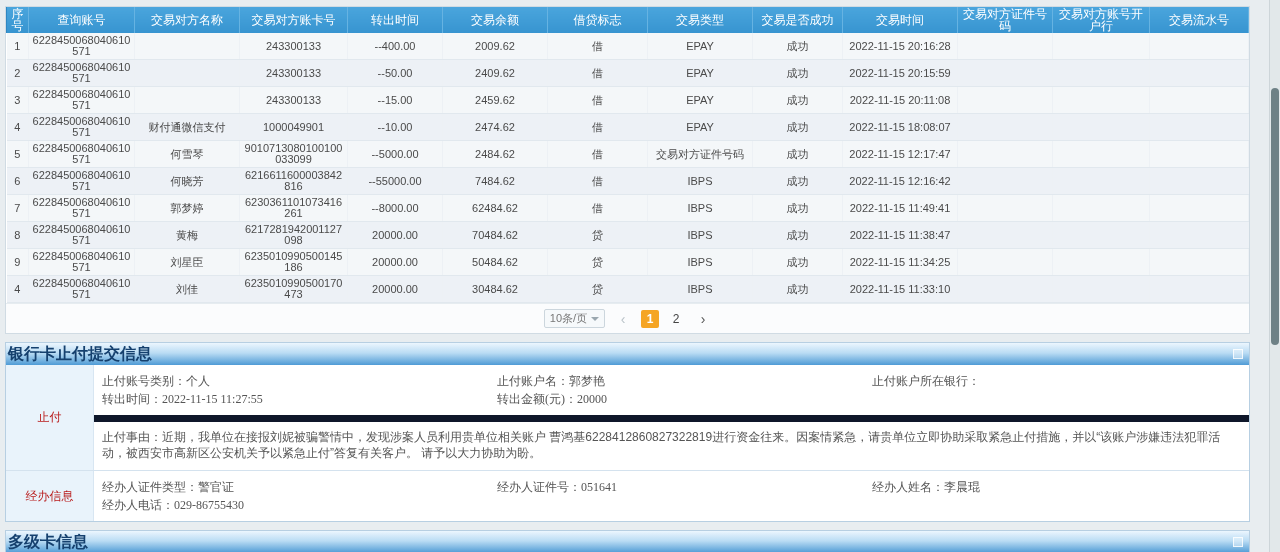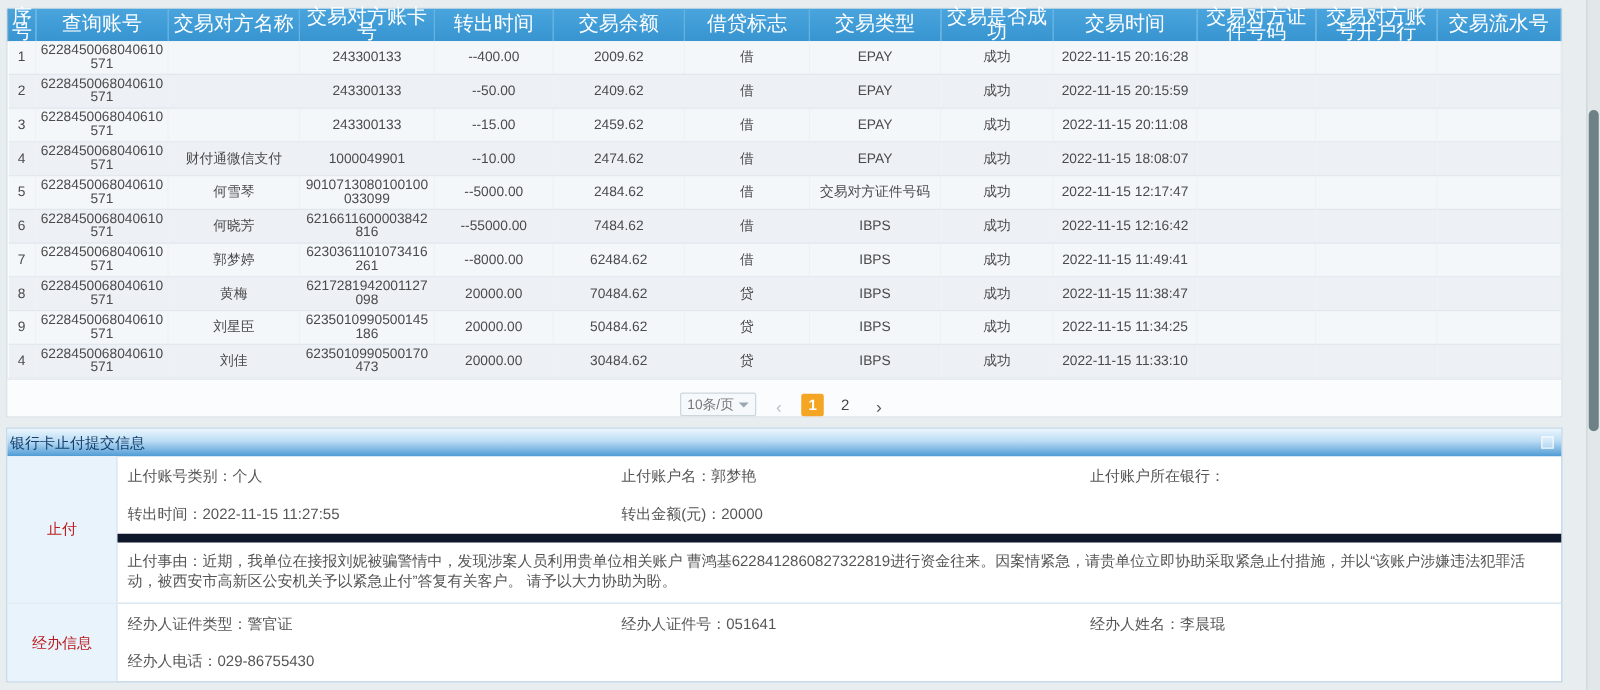--- a/index.html
+++ b/index.html
@@ -11,21 +11,21 @@
     position:relative;
   }
   .main { position:absolute; left:0; top:0; width:1268px; }
 
   
   .tx-panel { margin:6px 18px 0 5px; background:#fff; border:1px solid #d0dbe3; }
   table { border-collapse:collapse; width:100%; table-layout:fixed; }
   .tx-table { font-size:11px; }
   thead th {
     background:linear-gradient(#4aa5dd,#3794d0);
-    color:#fff; font-weight:normal; font-size:16px;
+    color:#fff; font-weight:normal; font-size:12px;
     height:23px; padding:1px 2px; line-height:12px;
     border-right:1px solid #66b3e2; border-left:1px solid #2f87c2;
     word-break:break-all;
   }
   tbody td {
     text-align:center; padding:2px 2px; line-height:11px;
     border-bottom:1px solid #e1e8ee; border-right:1px solid #edf1f5;
     word-break:break-all; color:#4a4a4a;
   }
   .tx-table tbody tr:nth-child(odd) td { background:#f4f7f9; }
@@ -38,21 +38,21 @@
   .tx-table col.c-bal  { width:105px; }
   .tx-table col.c-flag { width:100px; }
   .tx-table col.c-type { width:105px; }
   .tx-table col.c-succ { width:90px; }
   .tx-table col.c-time { width:115px; }
   .tx-table col.c-cert { width:95px; }
   .tx-table col.c-bank { width:97px; }
 
   
   .pager {
-    height:30px; background:#fbfcfd; display:flex; align-items:flex-end;
+    height:30px; background:#fbfcfd; display:flex; align-items:center;
     justify-content:center; gap:10px; font-size:12px; color:#555;
     border-top:1px solid #e6ecf0;
   }
   .size-box {
     display:flex; align-items:center; gap:4px;
     border:1px solid #ccd6dd; background:#f6f9fb; border-radius:2px;
     padding:1px 5px; font-size:11px; color:#777; cursor:pointer;
   }
   .caret { width:0; height:0; border-left:4px solid transparent; border-right:4px solid transparent; border-top:4px solid #9aa7af; }
   .arrow { font-size:14px; width:16px; text-align:center; cursor:pointer; }
@@ -64,35 +64,35 @@
     border-radius:2px; cursor:pointer; color:#444; font-size:12px;
   }
   .page-btn.active { background:#f5a524; color:#fff; font-weight:bold; }
 
   
   .section { margin:8px 18px 0 5px; background:#fff; border:1px solid #b7cfe2; }
   .section-bar {
     height:22px; display:flex; align-items:center; justify-content:space-between;
     padding:0 6px 0 2px;
     background:linear-gradient(#ecf6fe, #badcf4 45%, #4f9bd5);
-    color:#15406e; font-weight:normal; font-size:12px;
+    color:#15406e; font-weight:bold; font-size:16px;
   }
   .collapse-box { width:10px; height:10px; border:1px solid rgba(255,255,255,.8); background:rgba(255,255,255,.35); cursor:pointer; }
 
   .sp-row { display:grid; grid-template-columns:88px 1fr; }
   .sp-row + .sp-row { border-top:1px solid #d4e2ee; }
   .sp-label {
     background:#e9f3fb; color:#b91c1c; font-size:12px;
     display:flex; align-items:center; justify-content:center;
     border-right:1px solid #d8e6f2;
   }
   .sp-content { font-size:12px; color:#555; }
   .fields-grid {
     display:grid; grid-template-columns:395px 375px 1fr;
-    padding:7px 20px 7px 8px; row-gap:12px;
+    padding:7px 20px 7px 8px; row-gap:0;font-family:Liberation Serif, serif;
   }
   .field { height:18px; line-height:18px; white-space:nowrap; overflow:hidden; }
   .reason {
     border-top:7px solid #0f172a; padding:7px 26px 9px 8px;
     line-height:16px; color:#555;
   }
   .section.mc { padding-bottom:4px; }
 
   
   .scrollbar {

